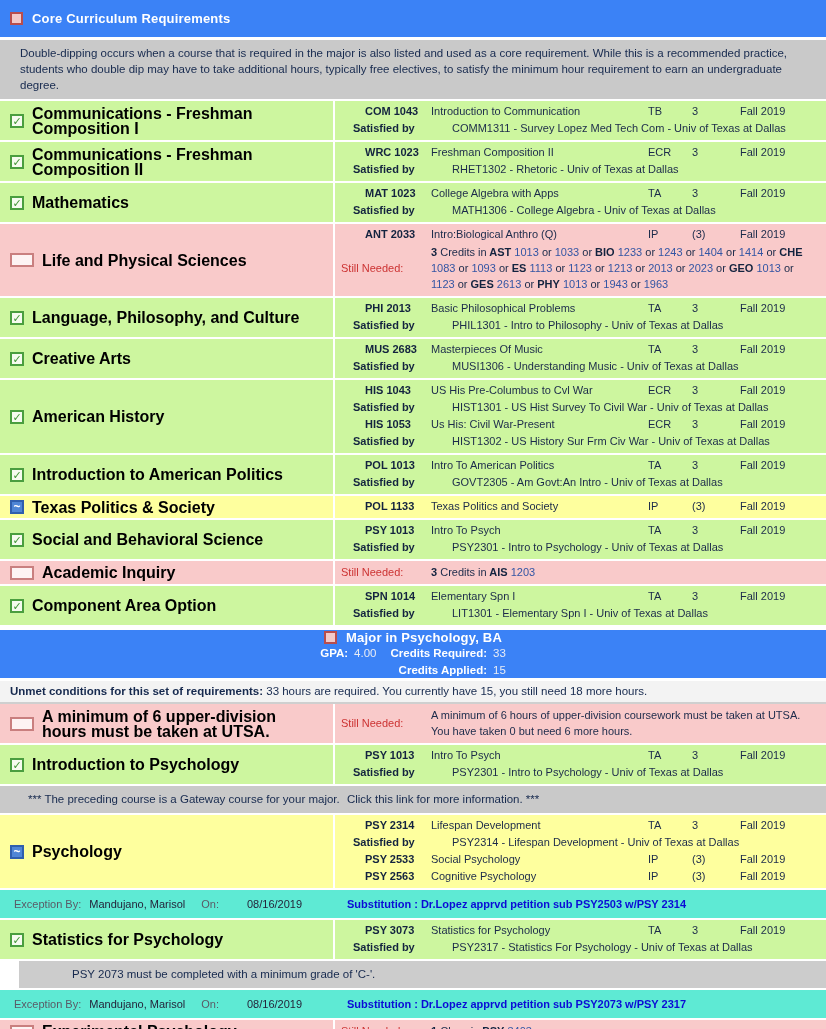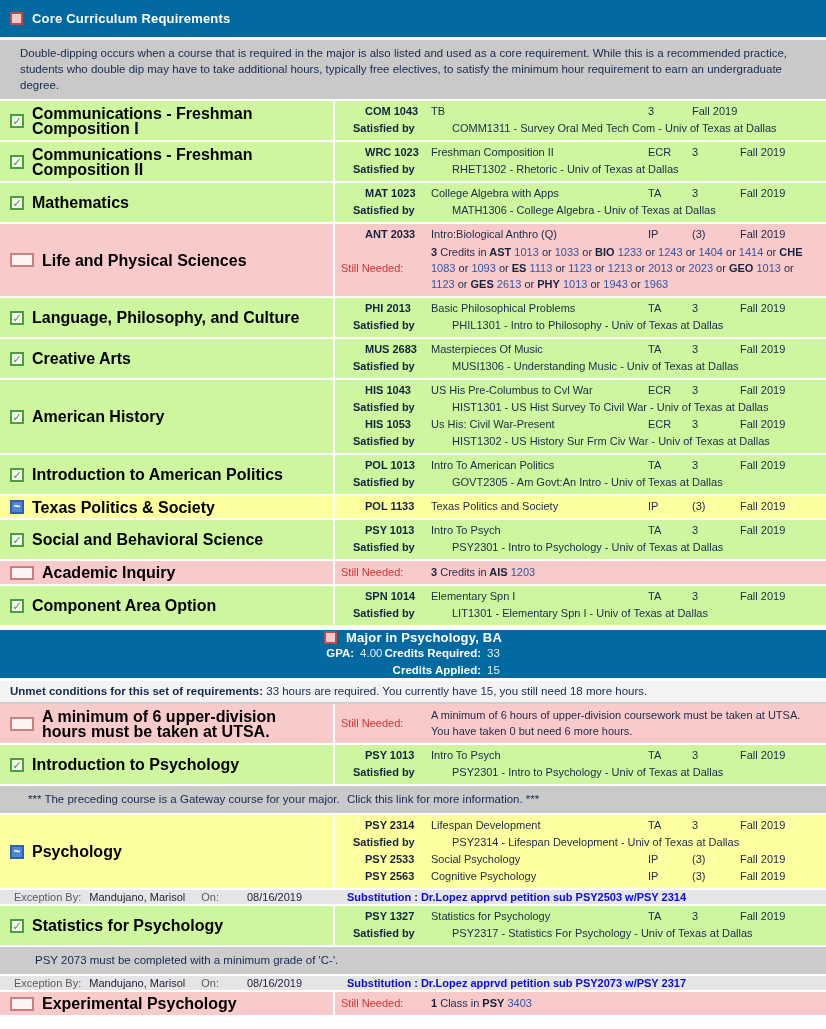--- a/index.html
+++ b/index.html
@@ -6,36 +6,36 @@
   html,body { background:#ffffff; }
   body {
     width:826px; height:1029px;
     font-family:"Liberation Sans","DejaVu Sans",sans-serif;
     font-size:11px; color:#1b2a4a;
   }
   .audit { width:826px; }
 
   
   .sec-header {
-    background:#0369a1; color:#ffffff;
+    background:#3b82f6; color:#ffffff;
     display:flex; align-items:center;
     padding:0 10px; border-bottom:3px solid #ffffff;
   }
   .sec-header.h1 { height:40px; }
   .sec-header.h2 { height:54px; border-top:3px solid #ffffff;flex-direction:column; }
   .sec-title-wrap { display:flex; align-items:center; gap:9px; flex:1; }
   .sec-box {
     width:13px; height:13px; background:#f2c9c9;
     border:2px solid #b84d4d; display:inline-block;
   }
   .sec-title { font-size:13px; font-weight:bold; letter-spacing:.2px; }
   .sec-stats { text-align:right; line-height:17px; font-size:11.5px; }
   .sec-stats b { font-weight:bold; }
   .sec-stats .val { font-weight:normal; color:#e8ecf4; padding-left:6px; }
-  .sec-stats .lbl { padding-left:2px;text-align:right; }
+  .sec-stats .lbl { padding-left:14px;text-align:right; }
 
   
   .unmet {
     background:#f3f3f3; padding:4px 10px 5px 10px;
     border-bottom:2px solid #cfcfcf; color:#16294e; font-size:11.5px;
   }
   .unmet b { font-weight:bold; }
 
   
   .note {
@@ -79,22 +79,22 @@
   
   .still-wrap { display:flex; align-items:center; line-height:16px; padding:1px 6px 1px 6px; }
   .still-label { color:#cc3333; width:90px; min-width:90px; }
   .still-text { flex:1; color:#1b2a4a; }
   .tok-subj { font-weight:bold; color:#13233f; }
   .tok-num { color:#3355a4; }
   .tok-count { font-weight:bold; color:#13233f; }
 
   
   .exception {
-    background:#e5e5e5; display:flex; align-items:center;
-    border-bottom:2px solid #ffffff; height:16px; font-size:11px;
+    background:#5eead4; display:flex; align-items:center;
+    border-bottom:2px solid #ffffff; height:30px; font-size:11px;
   }
   .exc-left { width:335px; min-width:335px; display:flex; align-items:center; }
   .exc-key { color:#5a5a66; padding-left:14px; }
   .exc-name { color:#24243a; padding-left:8px; }
   .exc-on { color:#5a5a66; padding-left:16px; }
   .exc-date { color:#24243a; padding-left:28px;text-align:center; }
   .exc-sub { color:#0b0bd6; font-weight:bold; padding-left:12px; cursor:pointer; }
 
   .tall { min-height:34px; }
   .oneline { min-height:21px; }
@@ -115,27 +115,28 @@
   <div class="note indent1" style="padding-left:20px;">Double-dipping occurs when a course that is required in the major is also listed and used as a core requirement. While this is a recommended practice, students who double dip may have to take additional hours, typically free electives, to satisfy the minimum hour requirement to earn an undergraduate degree.</div>
 
   <div class="req-row green tall">
     <div class="req-left">
       <span class="icon met">✓</span>
       <span class="req-name">Communications - Freshman Composition I</span>
     </div>
     <div class="req-right">
       <div class="course-line">
         <span class="c-code">COM 1043</span>
+        <span class="c-title">Introduction to Communication</span>
         <span class="c-grade">TB</span>
         <span class="c-credits">3</span>
         <span class="c-term">Fall 2019</span>
       </div>
       <div class="sat-line">
         <span class="sat-label">Satisfied by</span>
-        <span class="sat-detail">COMM1311 - Survey Oral Med Tech Com - Univ of Texas at Dallas</span>
+        <span class="sat-detail">COMM1311 - Survey Lopez Med Tech Com - Univ of Texas at Dallas</span>
       </div>
     </div>
   </div>
 
   <div class="req-row green tall">
     <div class="req-left">
       <span class="icon met">✓</span>
       <span class="req-name">Communications - Freshman Composition II</span>
     </div>
     <div class="req-right">
@@ -455,34 +456,34 @@
     <span class="exc-sub">Substitution :  Dr.Lopez apprvd petition sub PSY2503 w/PSY 2314</span>
   </div>
 
   <div class="req-row green tall">
     <div class="req-left">
       <span class="icon met">✓</span>
       <span class="req-name">Statistics for Psychology</span>
     </div>
     <div class="req-right">
       <div class="course-line">
-        <span class="c-code">PSY 1327</span>
+        <span class="c-code">PSY 3073</span>
         <span class="c-title">Statistics for Psychology</span>
         <span class="c-grade">TA</span>
         <span class="c-credits">3</span>
         <span class="c-term">Fall 2019</span>
       </div>
       <div class="sat-line">
         <span class="sat-label">Satisfied by</span>
         <span class="sat-detail">PSY2317 - Statistics For Psychology - Univ of Texas at Dallas</span>
       </div>
     </div>
   </div>
 
-  <div class="note" style="padding-left:35px; background:#cccccc;">PSY 2073 must be completed with a minimum grade of 'C-'.</div>
+  <div class="note" style="padding-left:53px; background:#cccccc;margin-left:19px;">PSY 2073 must be completed with a minimum grade of 'C-'.</div>
 
   <div class="exception">
     <div class="exc-left">
       <span class="exc-key">Exception By:</span>
       <span class="exc-name">Mandujano, Marisol</span>
       <span class="exc-on">On:</span>
       <span class="exc-date">08/16/2019</span>
     </div>
     <span class="exc-sub">Substitution :  Dr.Lopez apprvd petition sub PSY2073 w/PSY 2317</span>
   </div>

